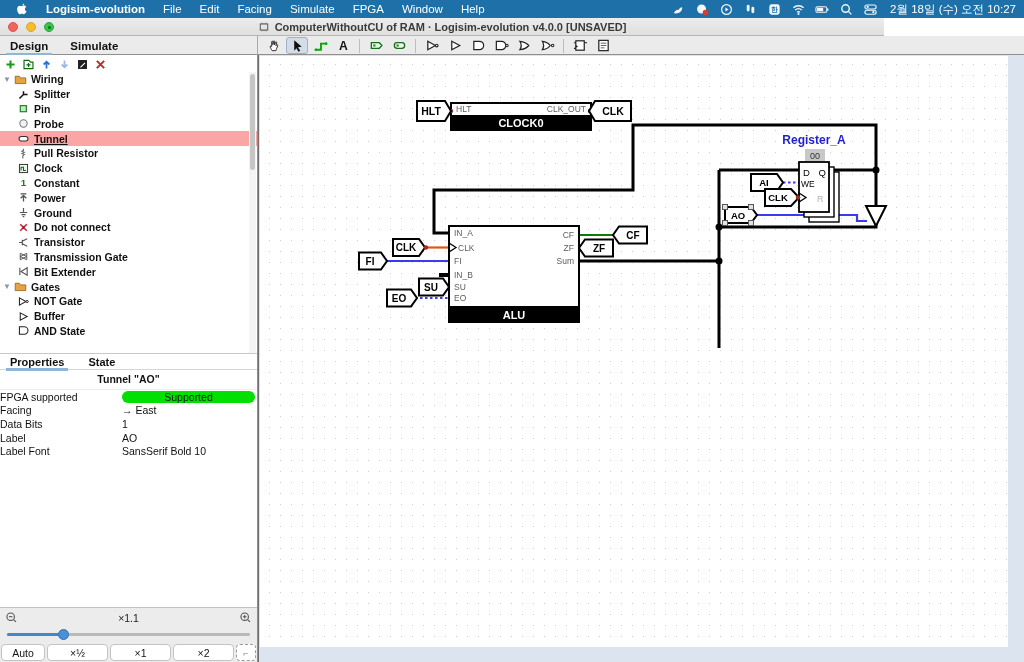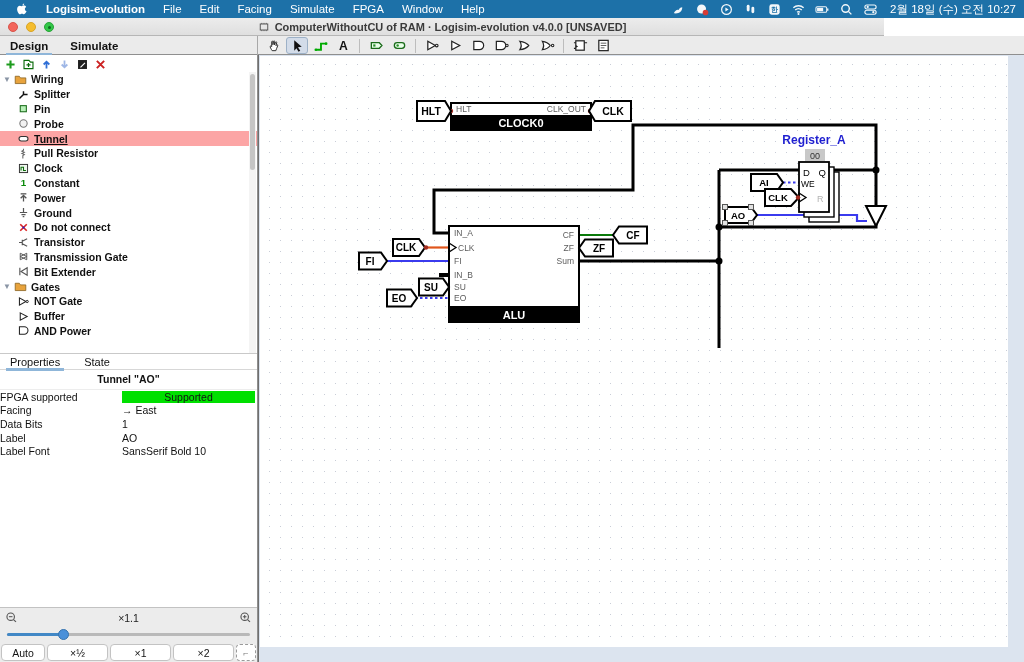--- a/index.html
+++ b/index.html
@@ -46,28 +46,28 @@
   .tree{position:absolute;left:0;top:17px;width:257px;height:281px;overflow:hidden;}
   .trow{height:14.8px;display:flex;align-items:center;font-size:10.5px;font-weight:bold;color:#101010;white-space:nowrap;}
   .trow.sel{background:#fca5a5;text-decoration:underline;}
   .caret{width:10px;text-align:center;color:#8a95a5;font-size:8px;margin-left:2px;}
   .ticon{width:13px;height:13px;margin:0 4px 0 2px;flex:0 0 auto;}
   .leaf{padding-left:15px;}
   .tscroll{position:absolute;right:1px;top:17px;width:7px;height:281px;background:#f4f4f4;}
   .tthumb{position:absolute;left:1px;top:2px;width:5px;height:96px;border-radius:3px;background:#c5c5c5;}
   .proptabs{position:absolute;left:0;top:298px;width:257px;height:17px;background:#fff;border-top:1px solid #c9c9c9;border-bottom:1px solid #d7d7d7;
             display:flex;align-items:center;gap:24px;padding-left:10px;box-sizing:border-box;}
-  .ptab{font-size:11px;font-weight:normal;color:#111;position:relative;text-align:center;}
+  .ptab{font-size:11px;font-weight:bold;color:#111;position:relative;text-align:center;}
   .ptab.sel::after{content:"";position:absolute;left:-4px;right:-4px;bottom:-3px;height:3px;background:#8fb6d9;}
   .proppanel{position:absolute;left:0;top:316px;width:257px;font-size:10.5px;color:#111;}
   .ptitle{text-align:center;font-weight:bold;padding:2px 0 4px;border-bottom:1px solid #ededed;}
   .prow{display:flex;align-items:center;height:13.6px;}
   .pname{width:122px;flex:0 0 auto;}
   .pval{flex:1;margin-right:2px;height:12px;line-height:12px;}
-  .pval.hl{text-align:center;}
+  .pval.hl{text-align:center;border-radius:6px;}
   
   .zoompanel{position:absolute;left:0;bottom:0;width:257px;height:54px;background:#ececec;border-top:1px solid #c2c2c2;}
   .zrow1{position:relative;height:19px;}
   .zlevel{position:absolute;left:0;right:0;top:4px;text-align:center;font-size:10.5px;color:#222;}
   .mag{position:absolute;top:3px;width:13px;height:13px;}
   .mag.l{left:5px;} .mag.r{right:5px;}
   .ztrack{position:absolute;left:7px;top:25px;width:243px;height:3px;background:#b9b9b9;border-radius:2px;}
   .zfill{position:absolute;left:0;top:0;height:3px;background:#4288c6;border-radius:2px;}
   .zthumb{position:absolute;top:-4.5px;width:11px;height:11px;border-radius:50%;background:#4a90d9;border:1px solid #3573ae;box-sizing:border-box;}
   .zbuttons{position:absolute;left:1px;bottom:1px;width:255px;display:flex;gap:2px;}
@@ -418,21 +418,21 @@
         <div class="trow leaf">
           <svg class="ticon" viewBox="0 0 16 16">
             <path d="M4 3.5L12.5 8 4 12.5z" fill="#fff" stroke="#222" stroke-width="1.3"></path>
           </svg>
           <span>Buffer</span>
         </div>
         <div class="trow leaf">
           <svg class="ticon" viewBox="0 0 16 16">
             <path d="M3 3.5h6a4.5 4.5 0 010 9H3z" fill="#fff" stroke="#222" stroke-width="1.3"></path>
           </svg>
-          <span>AND Power</span>
+          <span>AND State</span>
         </div>
       </div>
     <div class="tscroll">
         <div class="tthumb"></div>
       </div>
 
     <div class="proptabs">
       <span class="ptab sel">Properties</span>
       <span class="ptab">State</span>
     </div>

